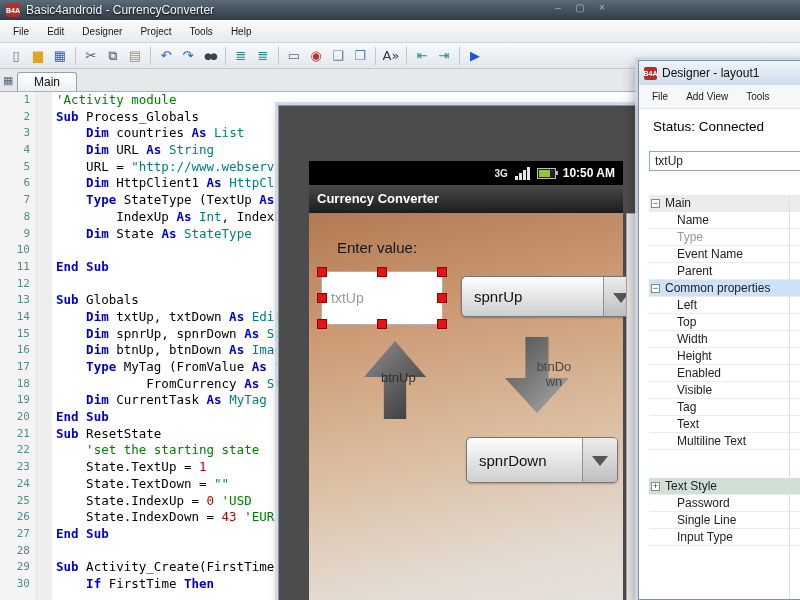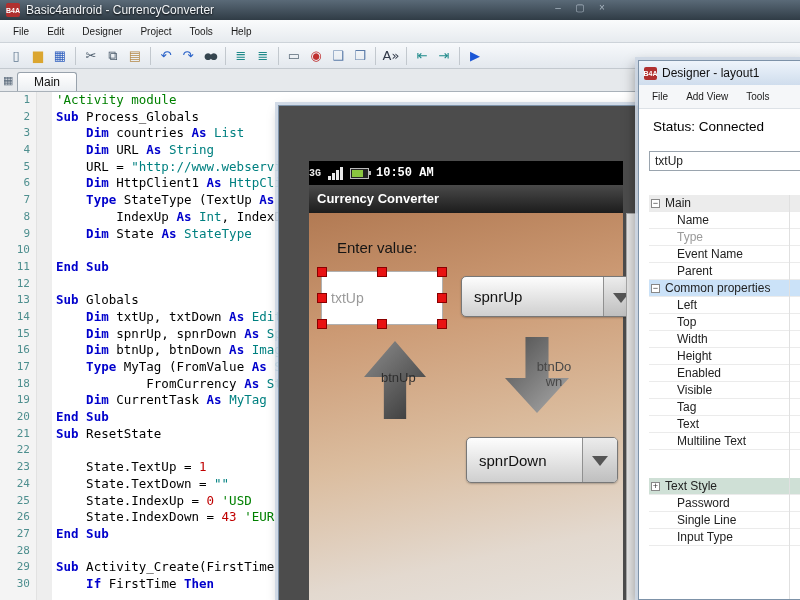--- a/index.html
+++ b/index.html
@@ -58,21 +58,21 @@
   .emu{position:absolute;left:278px;top:105px;width:364px;height:495px;z-index:5;
     border:1px solid #7d92a8;box-shadow:0 0 0 3px rgba(205,215,228,.9),3px 5px 12px rgba(0,0,0,.4);
     background:#4c4c4c;}
   .emu-title{height:22px;background:linear-gradient(#f2f7fc,#d5e1ed);border-bottom:1px solid #b4c1cf;
     display:flex;align-items:center;padding-left:6px;font-size:12px;color:#101010;margin-top:28px;}
   .emu-ico{width:12px;height:12px;background:#6a7a8a;border-radius:2px;margin-right:6px;flex:none;}
   .emu-body{position:absolute;left:0;top:22px;right:0;bottom:0;background:#4c4c4c;overflow:hidden;}
   .emu-strip{position:absolute;right:2px;top:85px;bottom:0;width:13px;background:#e6e6e6;border:1px solid #a8a8a8;}
 
   .phone{position:absolute;left:30px;top:33px;width:314px;bottom:0;background:#000;}
-  .sbar{height:24px;background:#000;display:flex;align-items:center;gap:7px;padding-right:8px;font-family:Liberation Mono, monospace;}
+  .sbar{height:24px;background:#000;display:flex;align-items:center;justify-content:flex-end;gap:7px;padding-right:8px;}
   .sb-3g{color:#e8e8e8;font-size:10px;font-weight:bold;}
   .sb-sig{display:flex;align-items:flex-end;gap:1px;height:13px;}
   .sb-sig i{display:block;width:3px;background:#e8e8e8;}
   .sb-sig i:nth-child(1){height:4px;} .sb-sig i:nth-child(2){height:7px;}
   .sb-sig i:nth-child(3){height:10px;} .sb-sig i:nth-child(4){height:13px;}
   .sb-bat{position:relative;width:17px;height:9px;border:1px solid #bbb;background:#222;}
   .sb-bat i{position:absolute;left:1px;top:1px;bottom:1px;width:65%;background:#8ac63f;}
   .sb-bat::after{content:"";position:absolute;right:-3px;top:2px;width:2px;height:4px;background:#bbb;}
   .sb-time{color:#fff;font-size:12px;font-weight:bold;}
 
@@ -306,21 +306,21 @@
       <div class="line">
         <span class="ln">21</span>
         <span class="fold">
           <i class="foldbox">−</i>
         </span>
         <span class="codetxt"><span class="kw">Sub</span><span class="pln"> ResetState</span></span>
       </div>
       <div class="line">
         <span class="ln">22</span>
         <span class="fold"></span>
-        <span class="codetxt"><span class="pln">    </span></span>
+        <span class="codetxt"><span class="pln">    </span><span class="com">'set the starting state</span></span>
       </div>
       <div class="line">
         <span class="ln">23</span>
         <span class="fold"></span>
         <span class="codetxt"><span class="pln">    State.TextUp = </span><span class="num">1</span></span>
       </div>
       <div class="line">
         <span class="ln">24</span>
         <span class="fold"></span>
         <span class="codetxt"><span class="pln">    State.TextDown = </span><span class="str">""</span></span>

